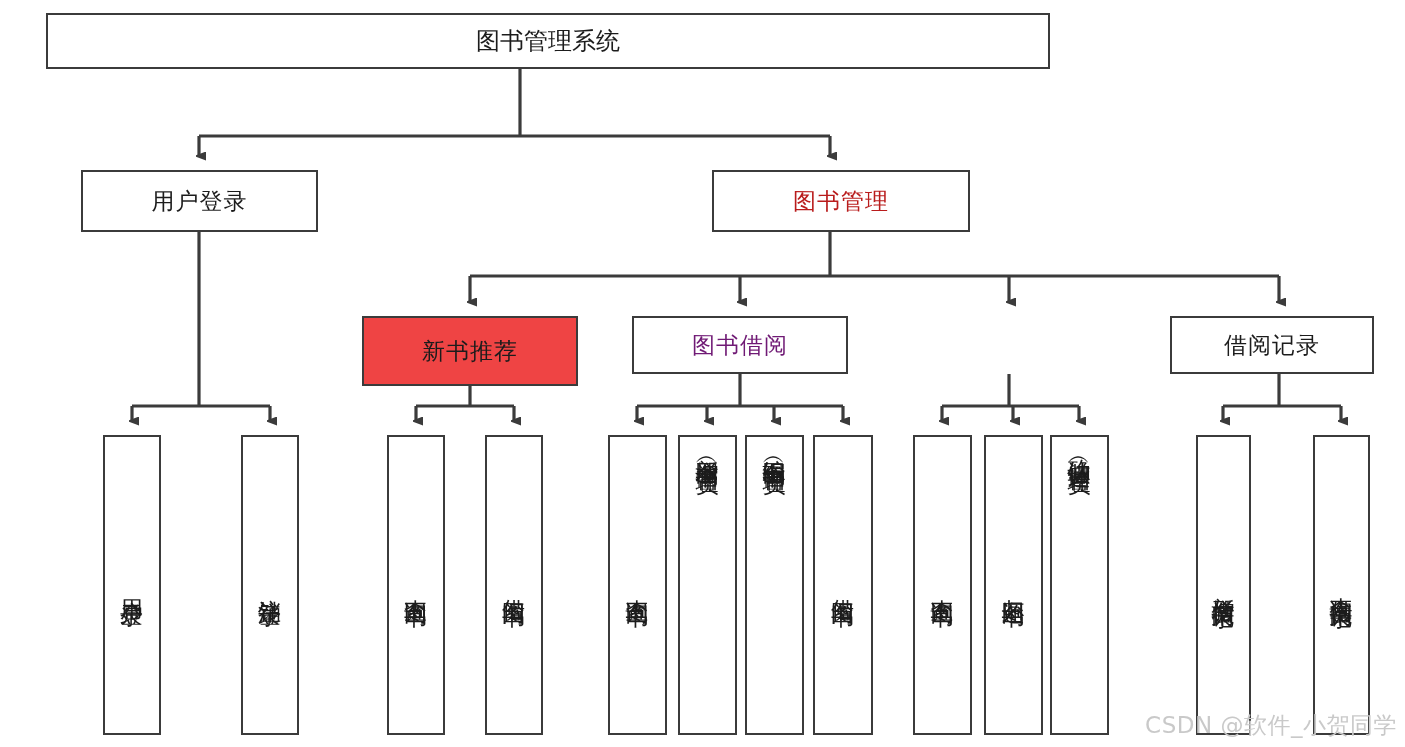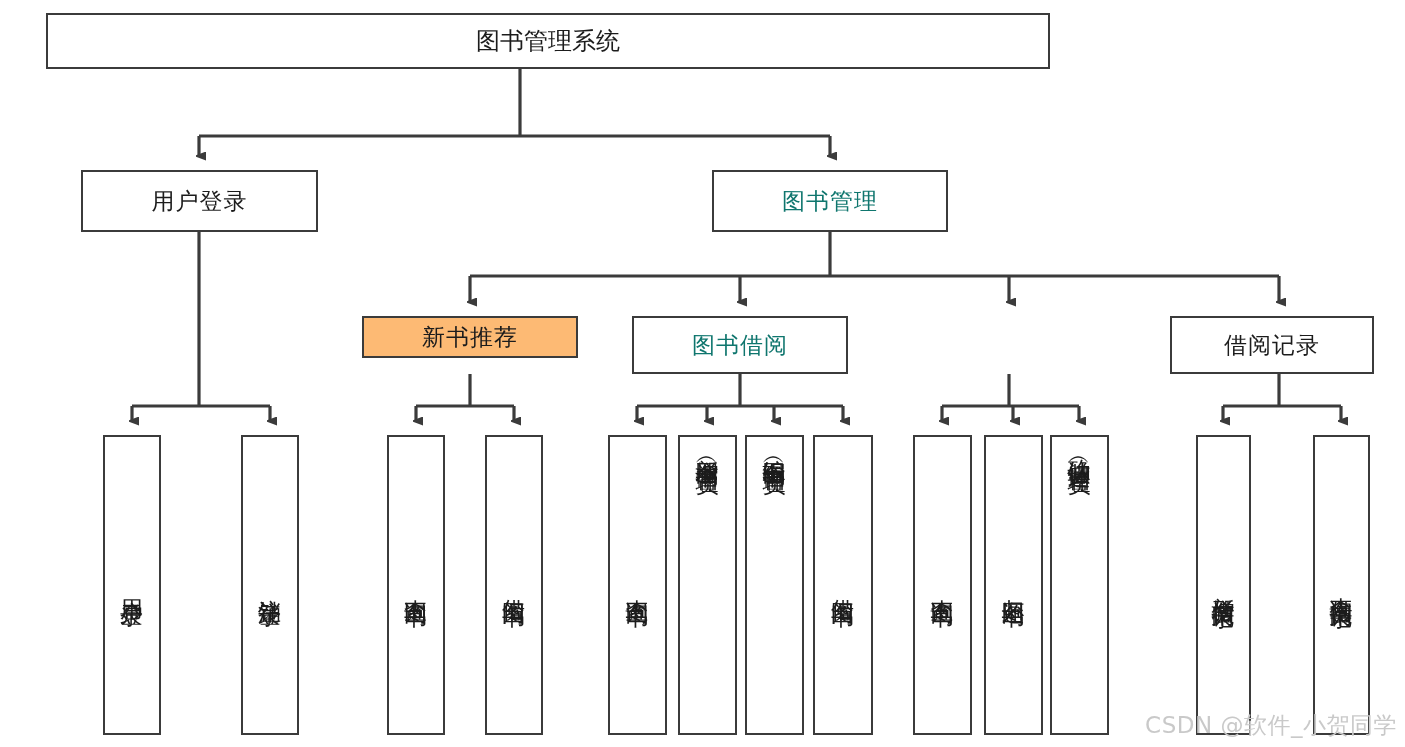--- a/index.html
+++ b/index.html
@@ -130,28 +130,28 @@
     </g>
   </svg>
 
   <div class="node root" style="left: 18px; top: 13px; width: 1004px; height: 56px; border-color: rgb(59, 59, 59); color: rgb(28, 28, 28); background: rgb(255, 255, 255); margin-left: 28px;">
     <span>图书管理系统</span>
   </div>
 
   <div class="node h" style="left: 81px; top: 170px; width: 237px; height: 62px; border-color: rgb(59, 59, 59); color: rgb(28, 28, 28); background: rgb(255, 255, 255);">
     <span>用户登录</span>
   </div>
-  <div class="node h" style="left: 712px; top: 170px; width: 236px; height: 62px; border-color: rgb(59, 59, 59); color: #0f766e; background: rgb(255, 255, 255);">
+  <div class="node h" style="left: 712px; top: 170px; width: 258px; height: 62px; border-color: rgb(59, 59, 59); color: #b91c1c; background: rgb(255, 255, 255);">
     <span>图书管理</span>
   </div>
 
-  <div class="node h" style="left: 362px; top: 316px; width: 216px; height: 42px; border-color: rgb(59, 59, 59); color: rgb(28, 28, 28); background: #fdba74;">
+  <div class="node h" style="left: 362px; top: 316px; width: 216px; height: 70px; border-color: rgb(59, 59, 59); color: rgb(28, 28, 28); background: #ef4444;">
     <span>新书推荐</span>
   </div>
-  <div class="node h" style="left: 632px; top: 316px; width: 216px; height: 58px; border-color: rgb(59, 59, 59); color: #0f766e; background: rgb(255, 255, 255);">
+  <div class="node h" style="left: 632px; top: 316px; width: 216px; height: 58px; border-color: rgb(59, 59, 59); color: #701a75; background: rgb(255, 255, 255);">
     <span>图书借阅</span>
   </div>
   <div class="node h" style="left: 1170px; top: 316px; width: 204px; height: 58px; border-color: rgb(59, 59, 59); color: rgb(28, 28, 28); background: rgb(255, 255, 255);">
     <span>借阅记录</span>
   </div>
 
   <div class="node leaf" style="left: 103px; top: 435px; width: 58px; height: 300px; border-color: rgb(59, 59, 59); color: rgb(28, 28, 28); background: rgb(255, 255, 255);">
     <div class="leaf-inner">
         <span class="vtext">用户登录</span>
       </div>

